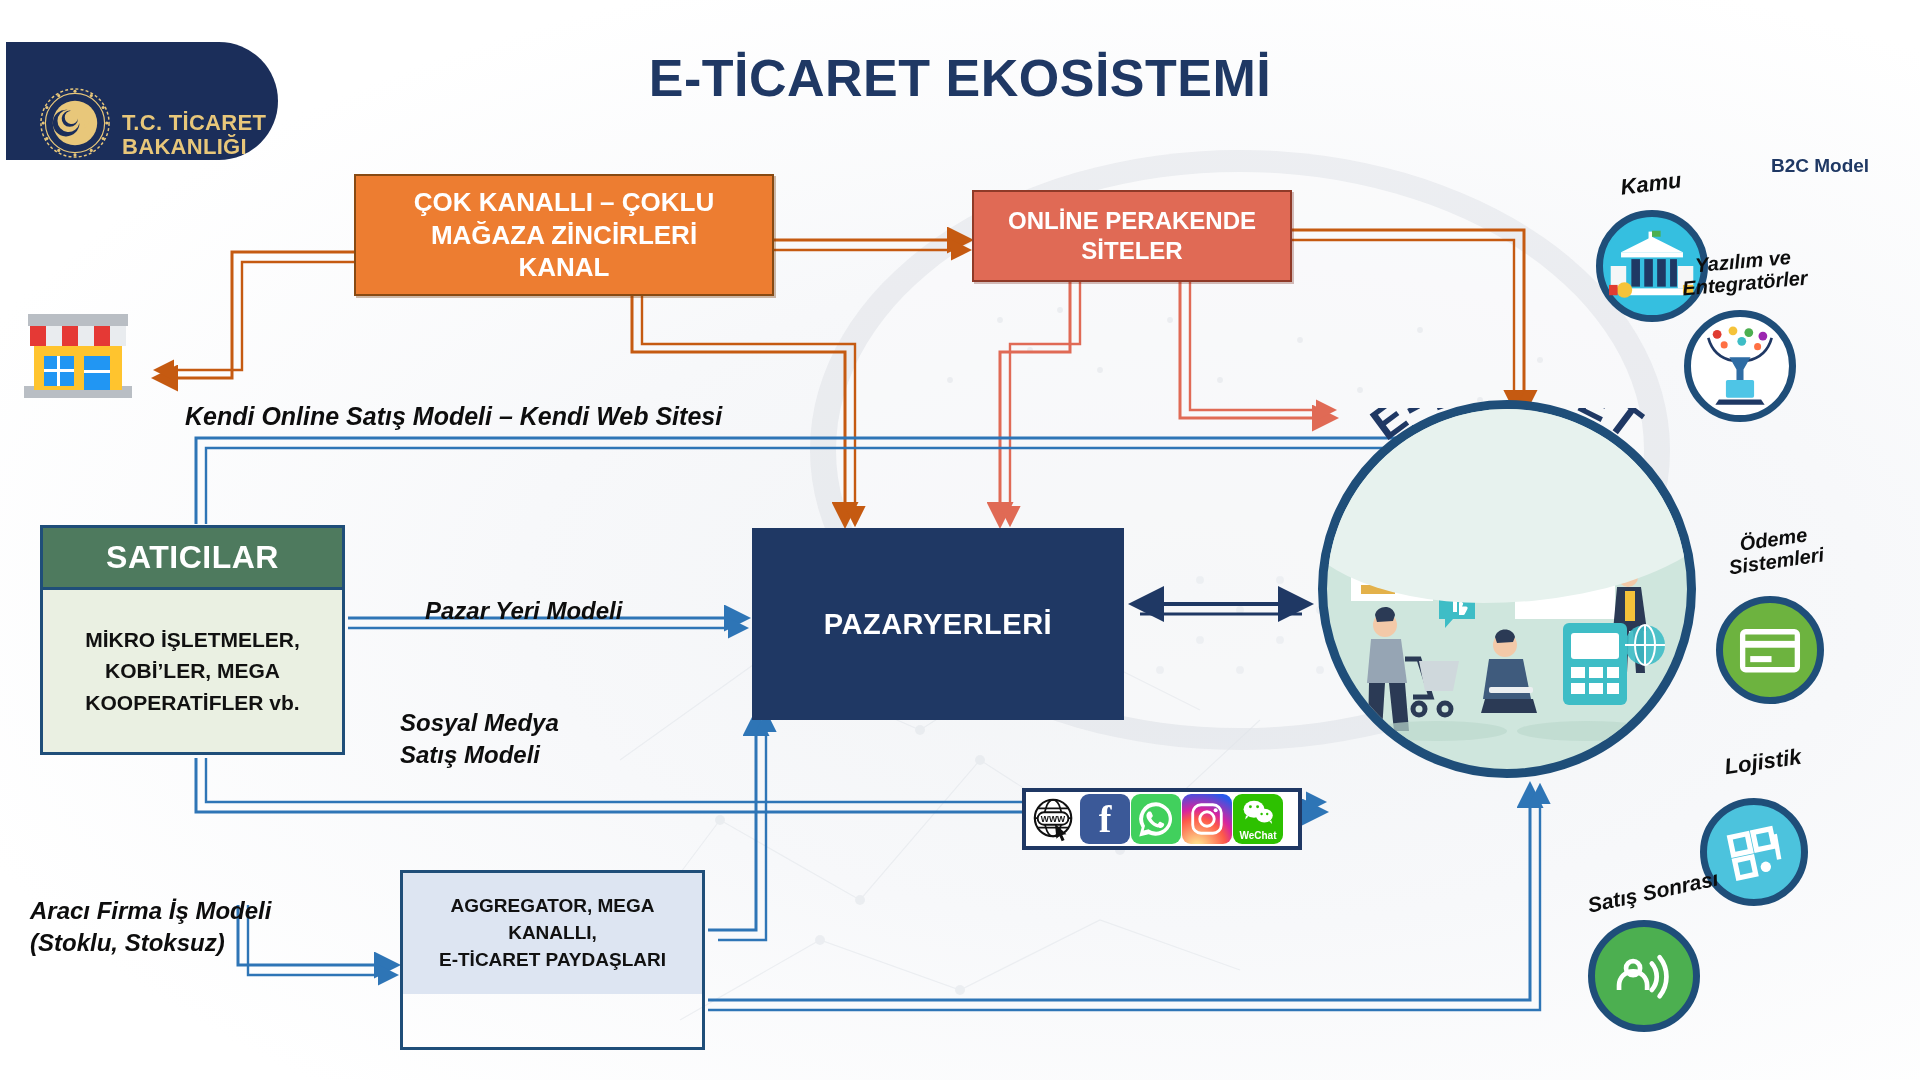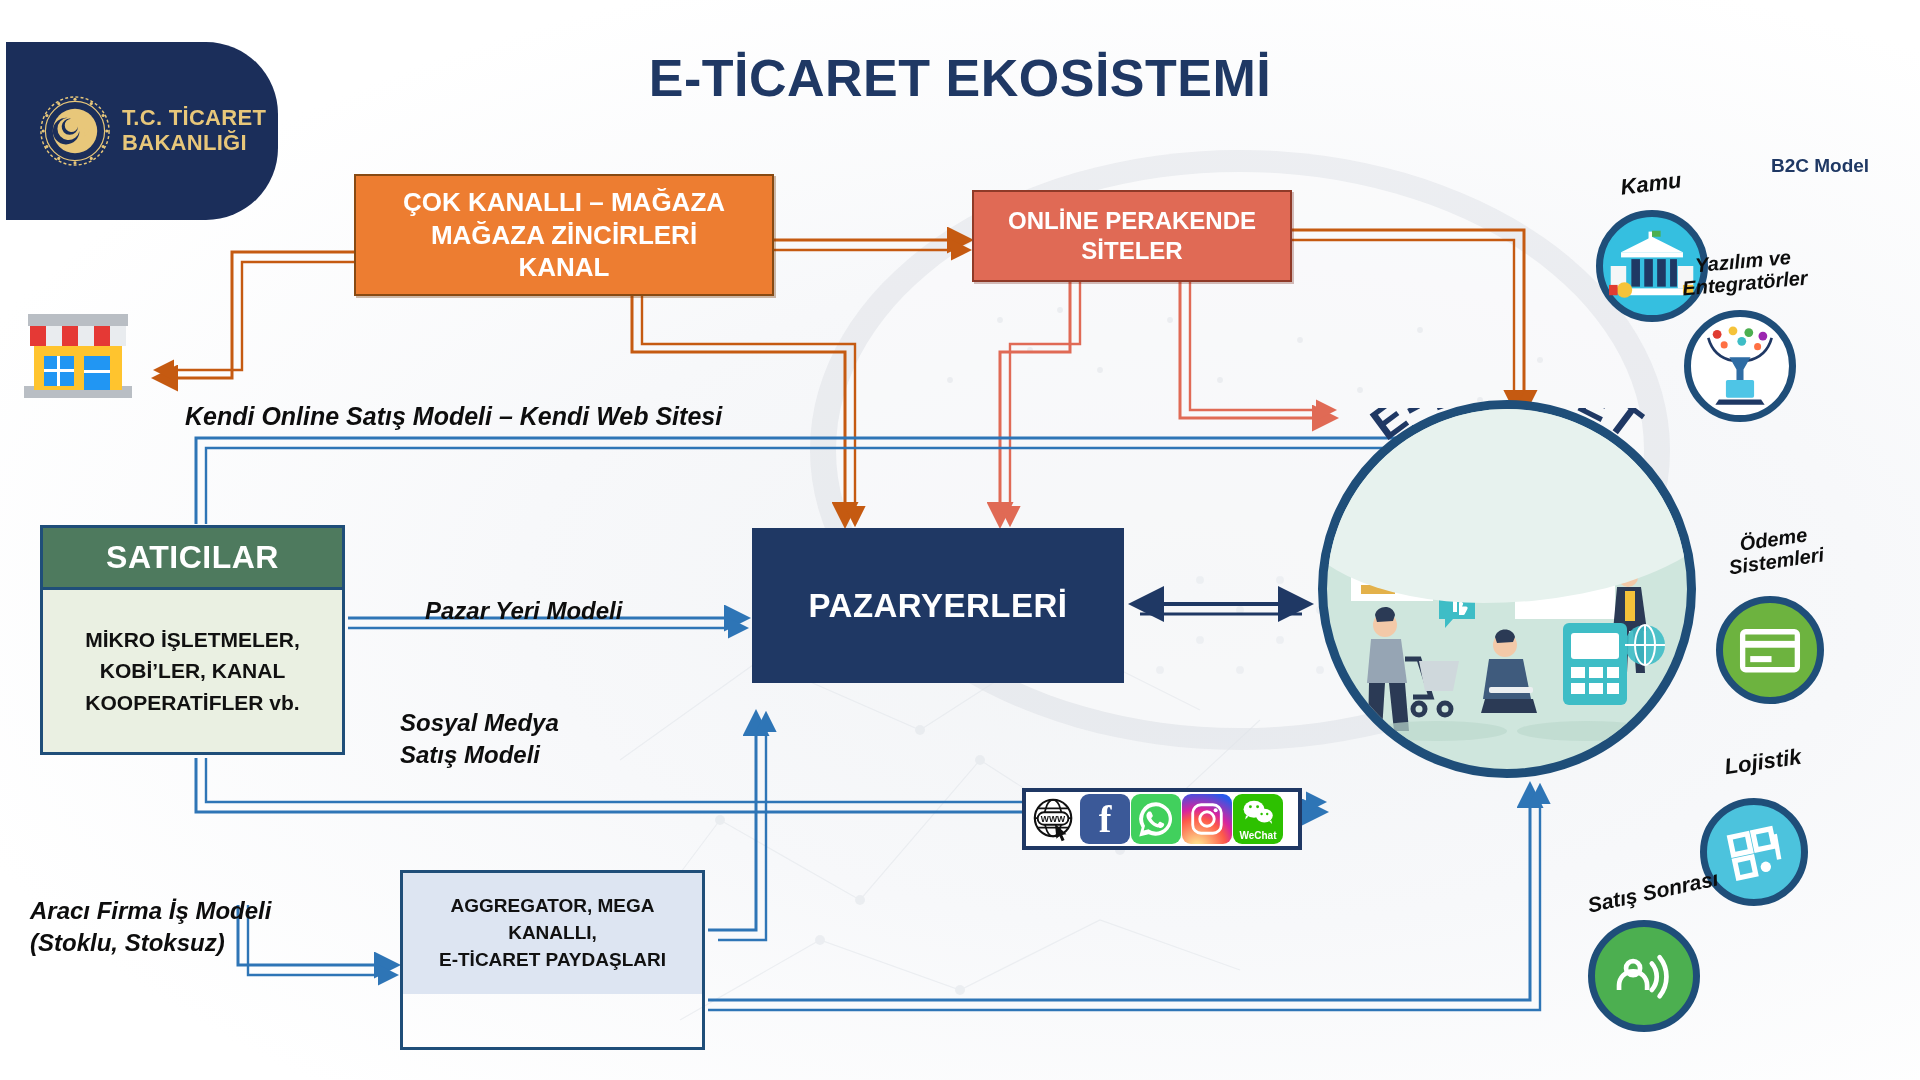--- a/index.html
+++ b/index.html
@@ -14,23 +14,23 @@
 
   
   .watermark{
     position:absolute; left:700px; top:120px; width:1100px; height:900px;
     opacity:.55; pointer-events:none;
   }
   .wm2{ position:absolute; left:560px; top:520px; width:820px; height:520px; opacity:.5; pointer-events:none;}
 
   
   .logo-pill{
-    position:absolute; left:6px; top:42px; width:272px; height:178px;
+    position:absolute; left:6px; top:42px; width:272px; height:118px;
     background:#1b2e5a; border-radius:0 72px 72px 0;
-    display:flex; align-items:center; gap:10px; padding-left:32px;
+    display:flex; align-items:flex-end; gap:10px; padding-left:32px;
   }
   .logo-seal{ width:74px; height:74px; flex:0 0 auto; }
   .logo-text{ color:#e8c77a; font-weight:bold; font-size:22px; line-height:1.12; letter-spacing:.3px; }
 
   
   .title{
     position:absolute; left:0; top:48px; width:1920px; text-align:center;
     color:#1f3864; font-size:52px; font-weight:bold; letter-spacing:.5px;
   }
   .b2c{
@@ -48,22 +48,22 @@
     font-size:26px; line-height:1.26; padding:4px 12px;
     box-shadow:2px 2px 0 rgba(120,60,10,.35);
   }
   .box-red{
     left:972px; top:190px; width:320px; height:92px;
     background:#e06a55; border:2px solid #8f3a28;
     font-size:24px; line-height:1.24; padding:4px 10px;
     box-shadow:2px 2px 0 rgba(120,40,25,.3);
   }
   .box-market{
-    left:752px; top:528px; width:372px; height:155px;
-    background:#1f3864; font-size:33px; letter-spacing:.5px;
+    left:752px; top:528px; width:372px; height:192px;
+    background:#1f3864; font-size:29px; letter-spacing:.5px;
   }
 
   
   .card{ position:absolute; border:3px solid #1f4e79; }
   .card-head{ display:flex; align-items:center; justify-content:center;
               color:#fff; font-weight:bold; }
   .card-body{ display:flex; align-items:center; justify-content:center;
               text-align:center; font-weight:bold; color:#111; }
 
   .sellers{ left:40px; top:525px; width:305px; height:230px; }
@@ -321,21 +321,21 @@
       <path d="M44 26h16v20H44z" fill="#e53935"></path>
       <path d="M60 26h16v20H60z" fill="#e9ecef"></path>
       <path d="M76 26h16v20H76z" fill="#e53935"></path>
       <path d="M92 26h16v20H92z" fill="#e9ecef"></path>
     </g>
     <path d="M12 46a8 8 0 0 0 16 0 8 8 0 0 0 16 0 8 8 0 0 0 16 0 8 8 0 0 0 16 0 8 8 0 0 0 16 0 8 8 0 0 0 16 0v2H12z" fill="#fff" opacity=".0"></path>
   </svg>
 
   <div class="box box-orange">
     <div>
-      <div>ÇOK KANALLI – MAĞAZA</div>
+      <div>ÇOK KANALLI – ÇOKLU</div>
       <div>MAĞAZA ZİNCİRLERİ</div>
       <div>KANAL</div>
     </div>
   </div>
 
   <div class="box box-red">
     <div>
       <div>ONLİNE PERAKENDE</div>
       <div>SİTELER</div>
     </div>
@@ -343,21 +343,21 @@
 
   <div class="box box-market">
     <span>PAZARYERLERİ</span>
   </div>
 
   <div class="card sellers">
     <div class="card-head">SATICILAR</div>
     <div class="card-body">
       <div>
         <div>MİKRO İŞLETMELER,</div>
-        <div>KOBİ’LER, KANAL</div>
+        <div>KOBİ’LER, MEGA</div>
         <div>KOOPERATİFLER vb.</div>
       </div>
     </div>
   </div>
 
   <div class="card aggreg">
     <div class="card-body">
       <div>
         <div>AGGREGATOR, MEGA</div>
         <div>KANALLI,</div>

